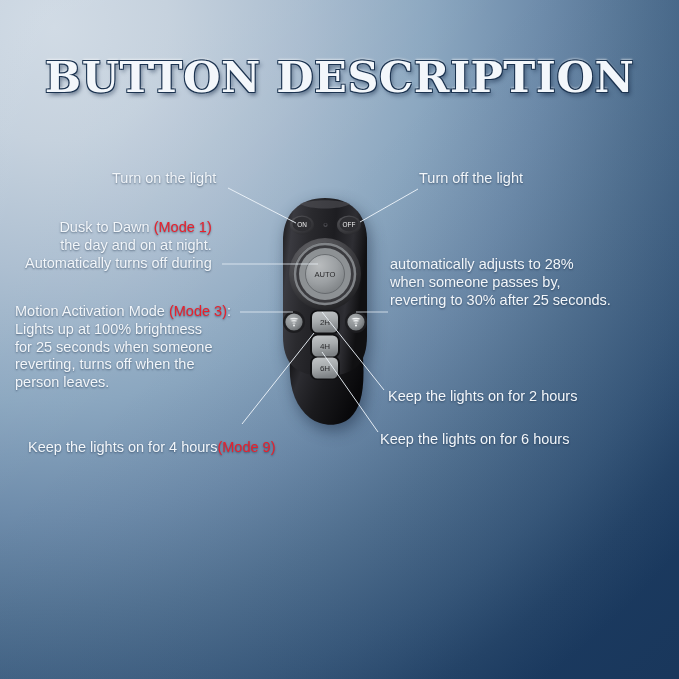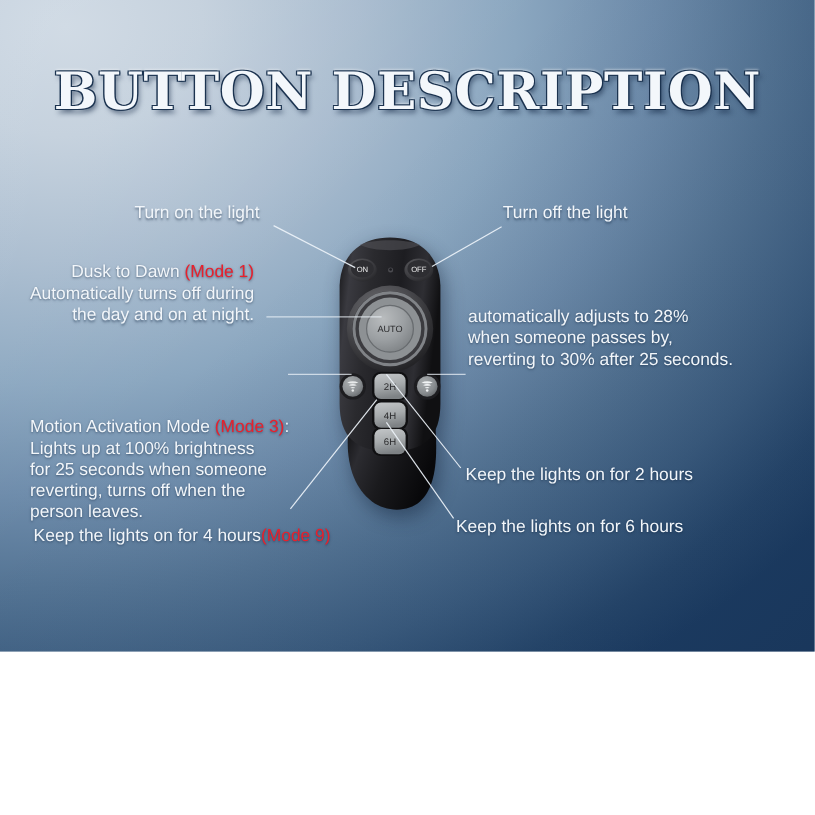--- a/index.html
+++ b/index.html
@@ -5,21 +5,21 @@
 <style>
   * { box-sizing: border-box; }
   html, body {
     margin: 0; padding: 0;
     width: 679px; height: 679px;
     overflow: hidden;
     font-family: "Liberation Sans", sans-serif;
   }
   #stage {
     position: relative;
-    width: 679px; height: 543px;
+    width: 679px; height: 679px;
     background:
       radial-gradient(120% 120% at 8% 4%,
         #cdd8e3 0%,
         #c2cfdc 14%,
         #a9bccf 30%,
         #8ba7c0 46%,
         #6e8cab 60%,
         #547494 72%,
         #3c5d80 84%,
         #28496e 93%,
@@ -242,25 +242,25 @@
   </div>
 
   <div class="anno" style="left:112px; top:170px;">
     <span>Turn on the light</span>
   </div>
 
   <div class="anno" style="left:25px; top:219px;text-align:right;">
     <div>
       <span>Dusk to Dawn </span><span class="mode">(Mode 1)</span>
     </div>
+    <div>the day and on at night.</div>
     <div>Automatically turns off during</div>
-    <div>the day and on at night.</div>
-  </div>
-
-  <div class="anno" style="left:25px; top:303px;margin-top:45px;">
+  </div>
+
+  <div class="anno" style="left:15px; top:303px;">
     <div>
       <span>Motion Activation Mode </span><span class="mode">(Mode 3)</span><span>:</span>
     </div>
     <div>Lights up at 100% brightness</div>
     <div>for 25 seconds when someone</div>
     <div>reverting, turns off when the</div>
     <div>person leaves.</div>
   </div>
 
   <div class="anno" style="left:390px; top:256px;">

